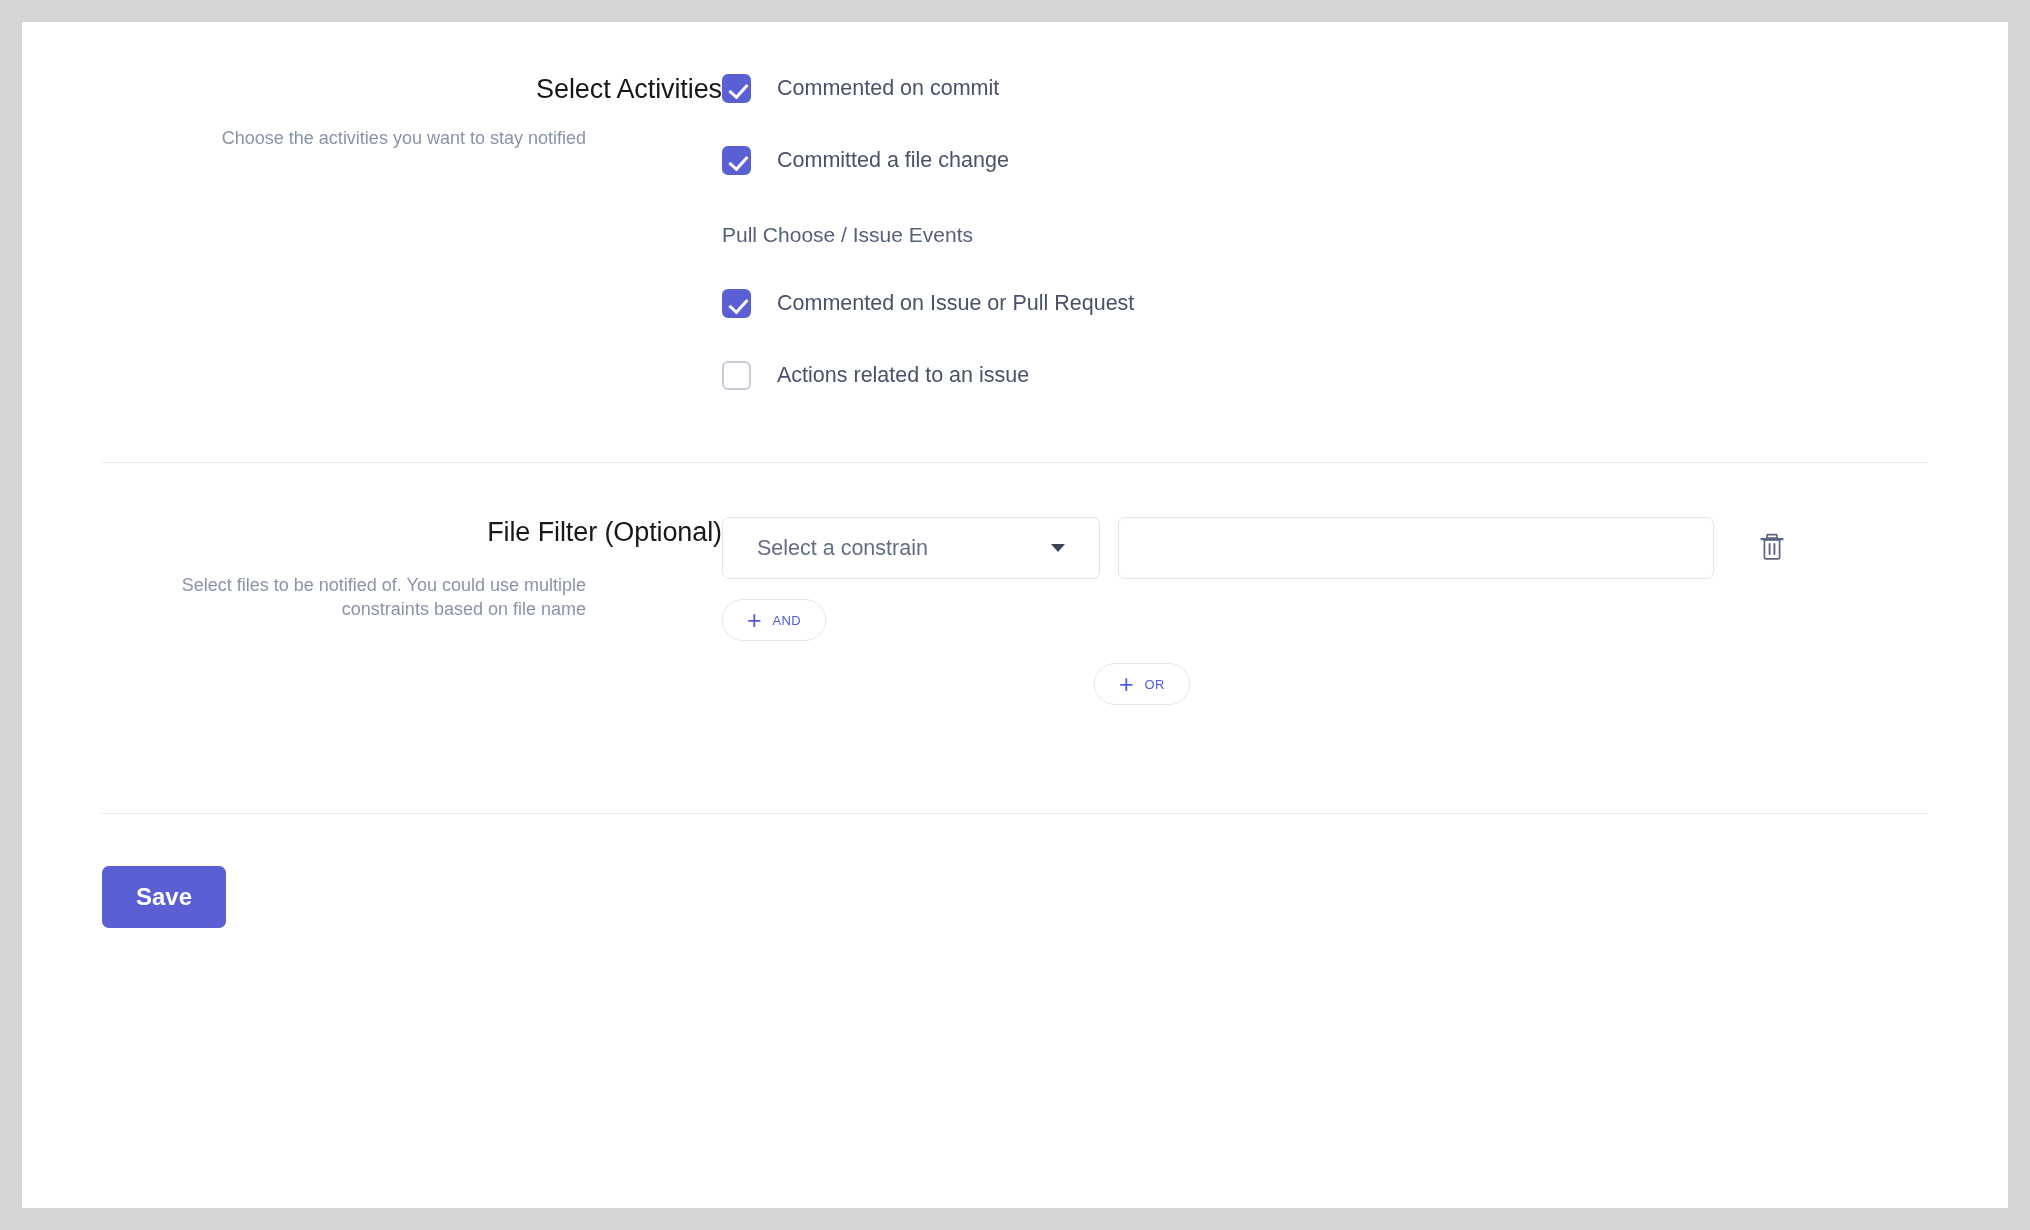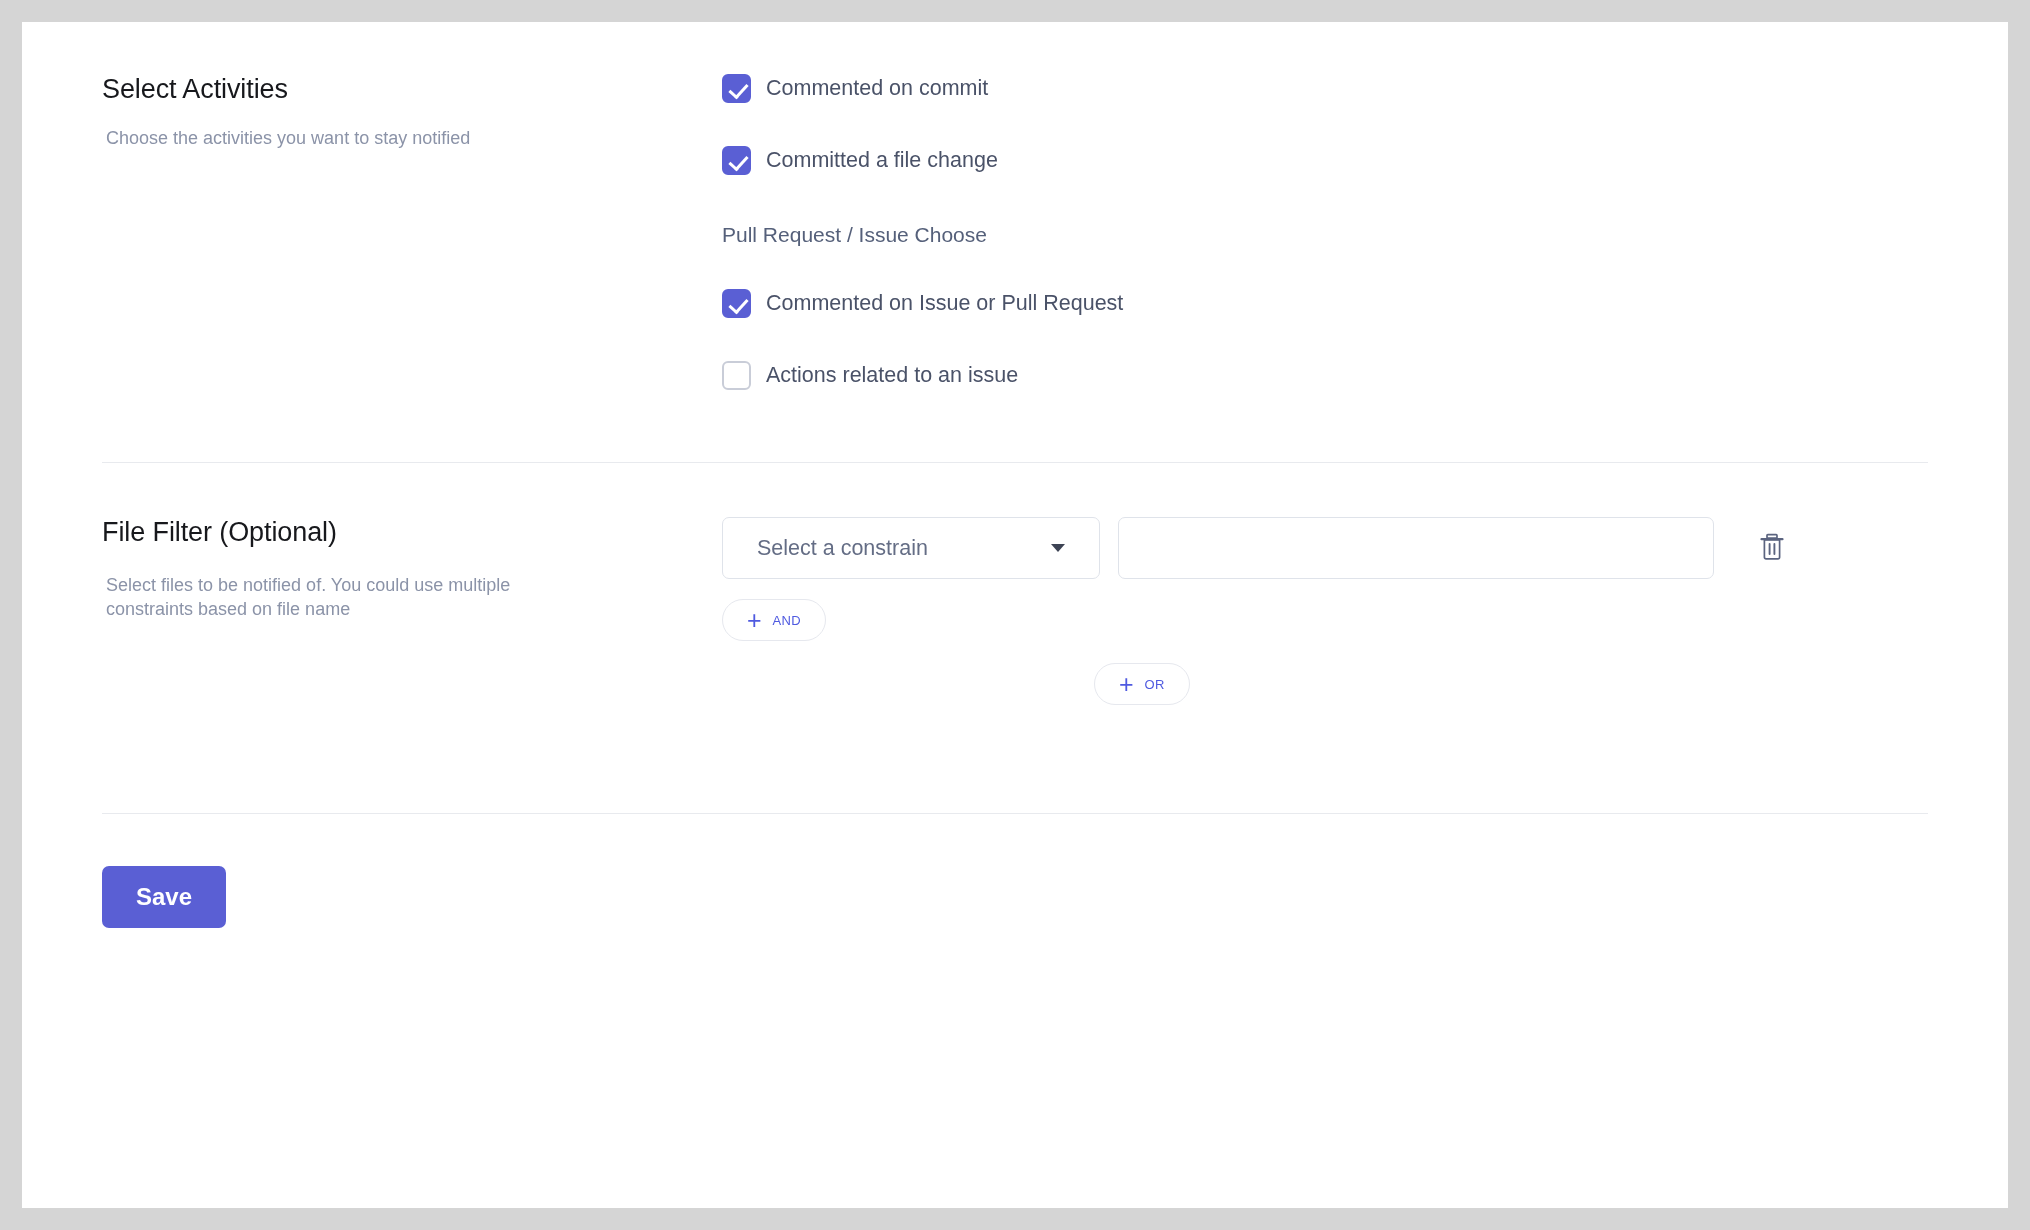--- a/index.html
+++ b/index.html
@@ -13,21 +13,21 @@
   .page {
     position: absolute;
     left: 22px; top: 22px;
     width: 1986px; height: 1186px;
     background: #ffffff;
     overflow: hidden;
   }
 
   
   .section { display: flex; align-items: flex-start; }
-  .col-left  { width: 700px; flex: 0 0 700px; padding-left: 80px; }
+  .col-left  { width: 700px; flex: 0 0 700px; padding-left: 80px; text-align: right; }
   .col-right { flex: 1; }
 
   .sec-title {
     font-size: 27px;
     color: #17181c;
     font-weight: 400;
     letter-spacing: -0.1px;
     margin: 0;
   }
   .sec-desc {
@@ -42,21 +42,21 @@
   #activities { padding-top: 52px; }
   #activities .sec-title { margin-bottom: 22px; }
   .group-head {
     font-size: 21px;
     color: #55607a;
     margin: 0 0 0 0;
   }
   .check-row {
     display: flex;
     align-items: center;
-    gap: 15px;
+    gap: 26px;
   }
   .cbox {
     width: 29px; height: 29px;
     border-radius: 6px;
     flex: 0 0 29px;
     position: relative;
     background: #ffffff;
     border: 2px solid #c9cdd8;
   }
   .cbox.checked {
@@ -198,21 +198,21 @@
           <span class="check-label">Commented on commit</span>
         </div>
 
         <div class="check-row" style="margin-bottom:48px;">
           <span class="cbox checked"></span>
           <span class="check-label">Committed a file change</span>
         </div>
       </div>
 
       <div>
-        <div class="group-head" style="margin-bottom:42px;">Pull Request / Issue Choose</div>
+        <div class="group-head" style="margin-bottom:42px;">Pull Choose / Issue Events</div>
 
         <div class="check-row" style="margin-bottom:43px;">
           <span class="cbox checked"></span>
           <span class="check-label">Commented on Issue or Pull Request</span>
         </div>
 
         <div class="check-row">
           <span class="cbox"></span>
           <span class="check-label">Actions related to an issue</span>
         </div>

